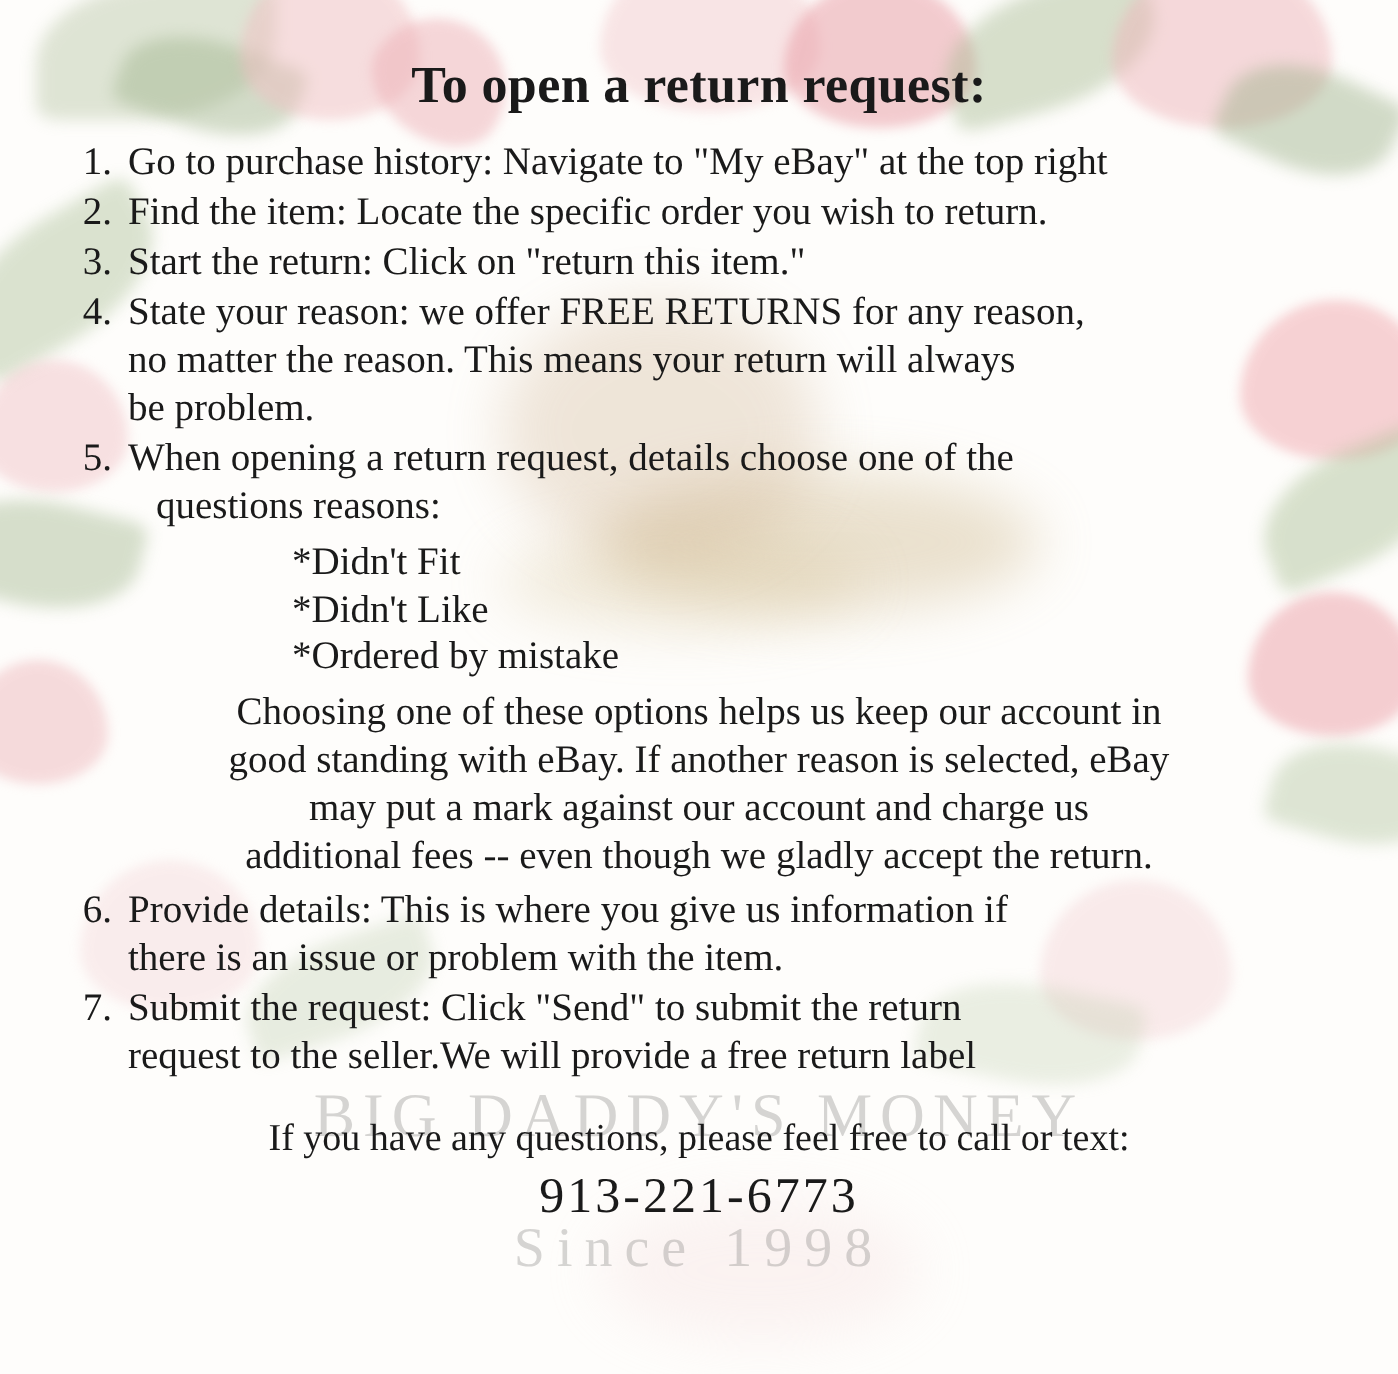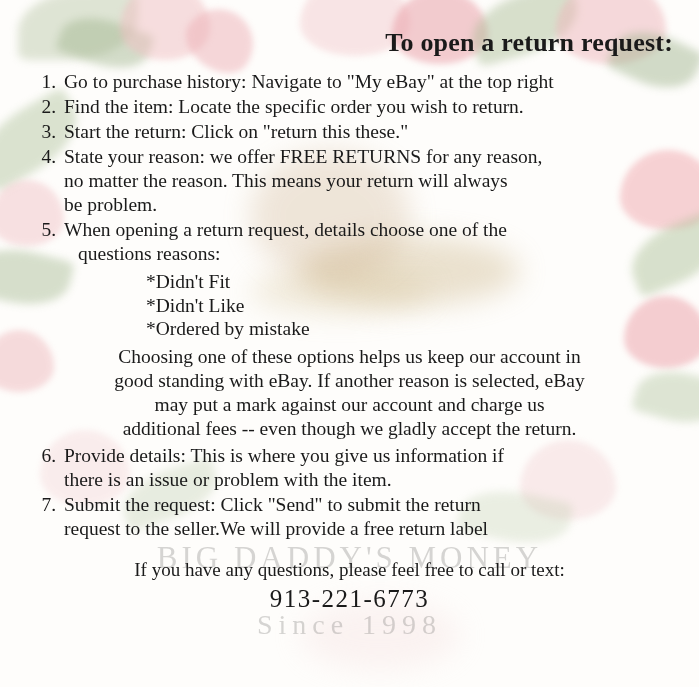--- a/index.html
+++ b/index.html
@@ -71,21 +71,21 @@
     letter-spacing: 6px;
   }
 
   
   .content {
     position: relative;
     z-index: 2;
     padding: 28px 26px 0 26px;
   }
   .title {
-    text-align: right;
+    text-align: center;
     font-size: 26px;
     font-weight: bold;
     letter-spacing: .2px;
     margin: 0 0 12px 0;
   }
 
   ol.steps {
     list-style: none;
     margin: 0;
     padding: 0;
@@ -197,21 +197,21 @@
       <li>
         <span class="num">2.</span>
         <span class="step-body">
           <span class="step-text">Find the item: Locate the specific order you wish to return.</span>
         </span>
       </li>
 
       <li>
         <span class="num">3.</span>
         <span class="step-body">
-          <span class="step-text">Start the return: Click on "return this these."</span>
+          <span class="step-text">Start the return: Click on "return this item."</span>
         </span>
       </li>
 
       <li>
         <span class="num">4.</span>
         <span class="step-body">
           <span class="step-text">State your reason: we offer FREE RETURNS for any reason,</span>
           <span class="step-text">no matter the reason. This means your return will always</span>
           <span class="step-text">be problem.</span>
         </span>

